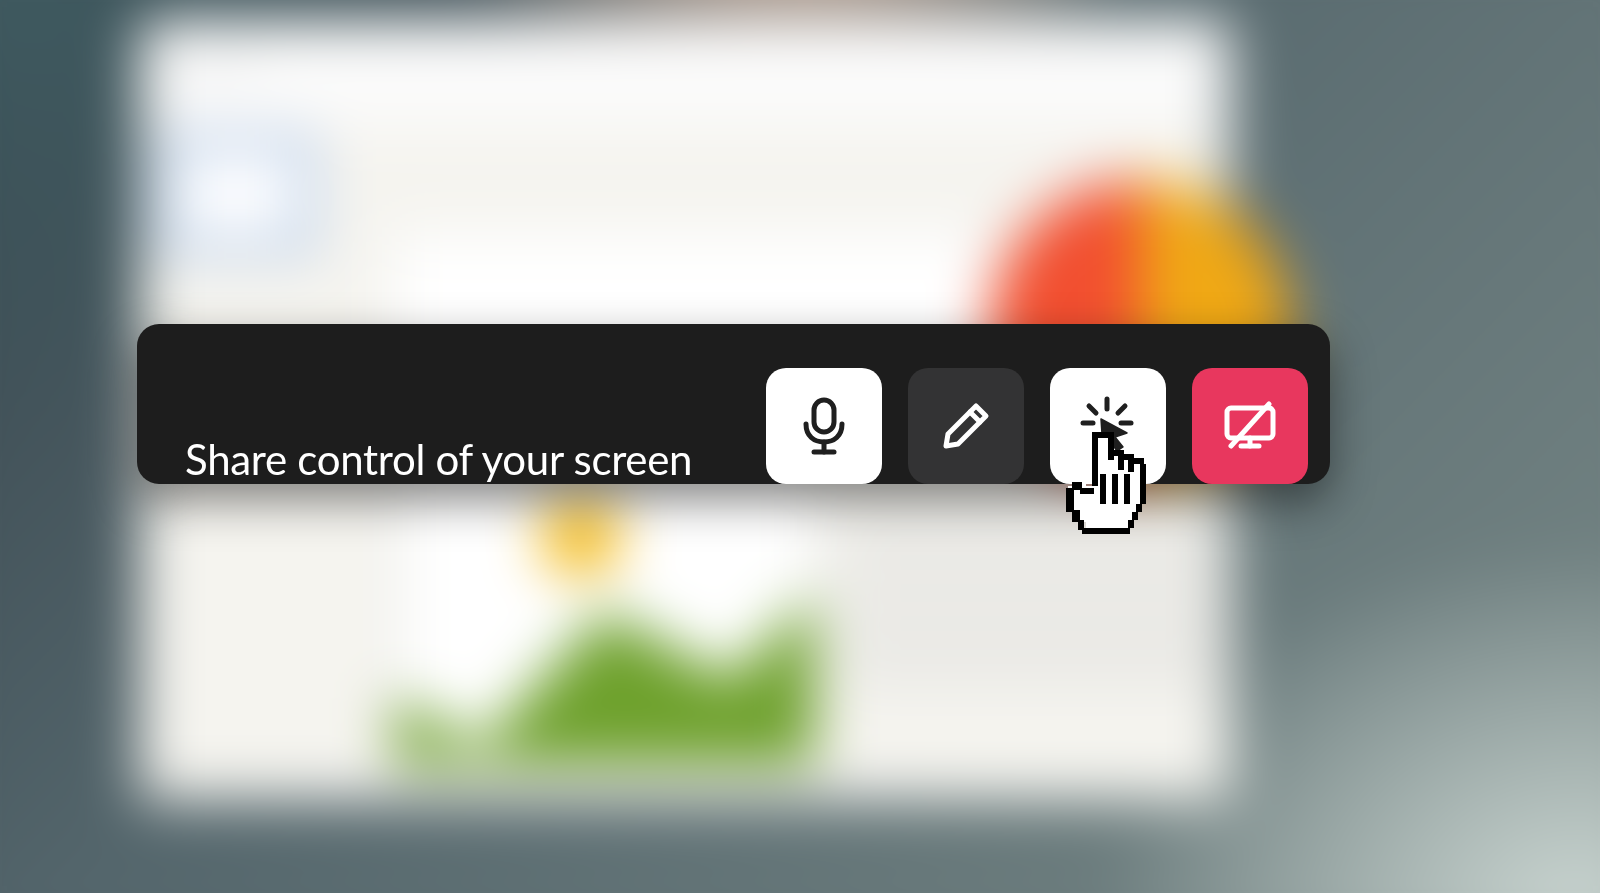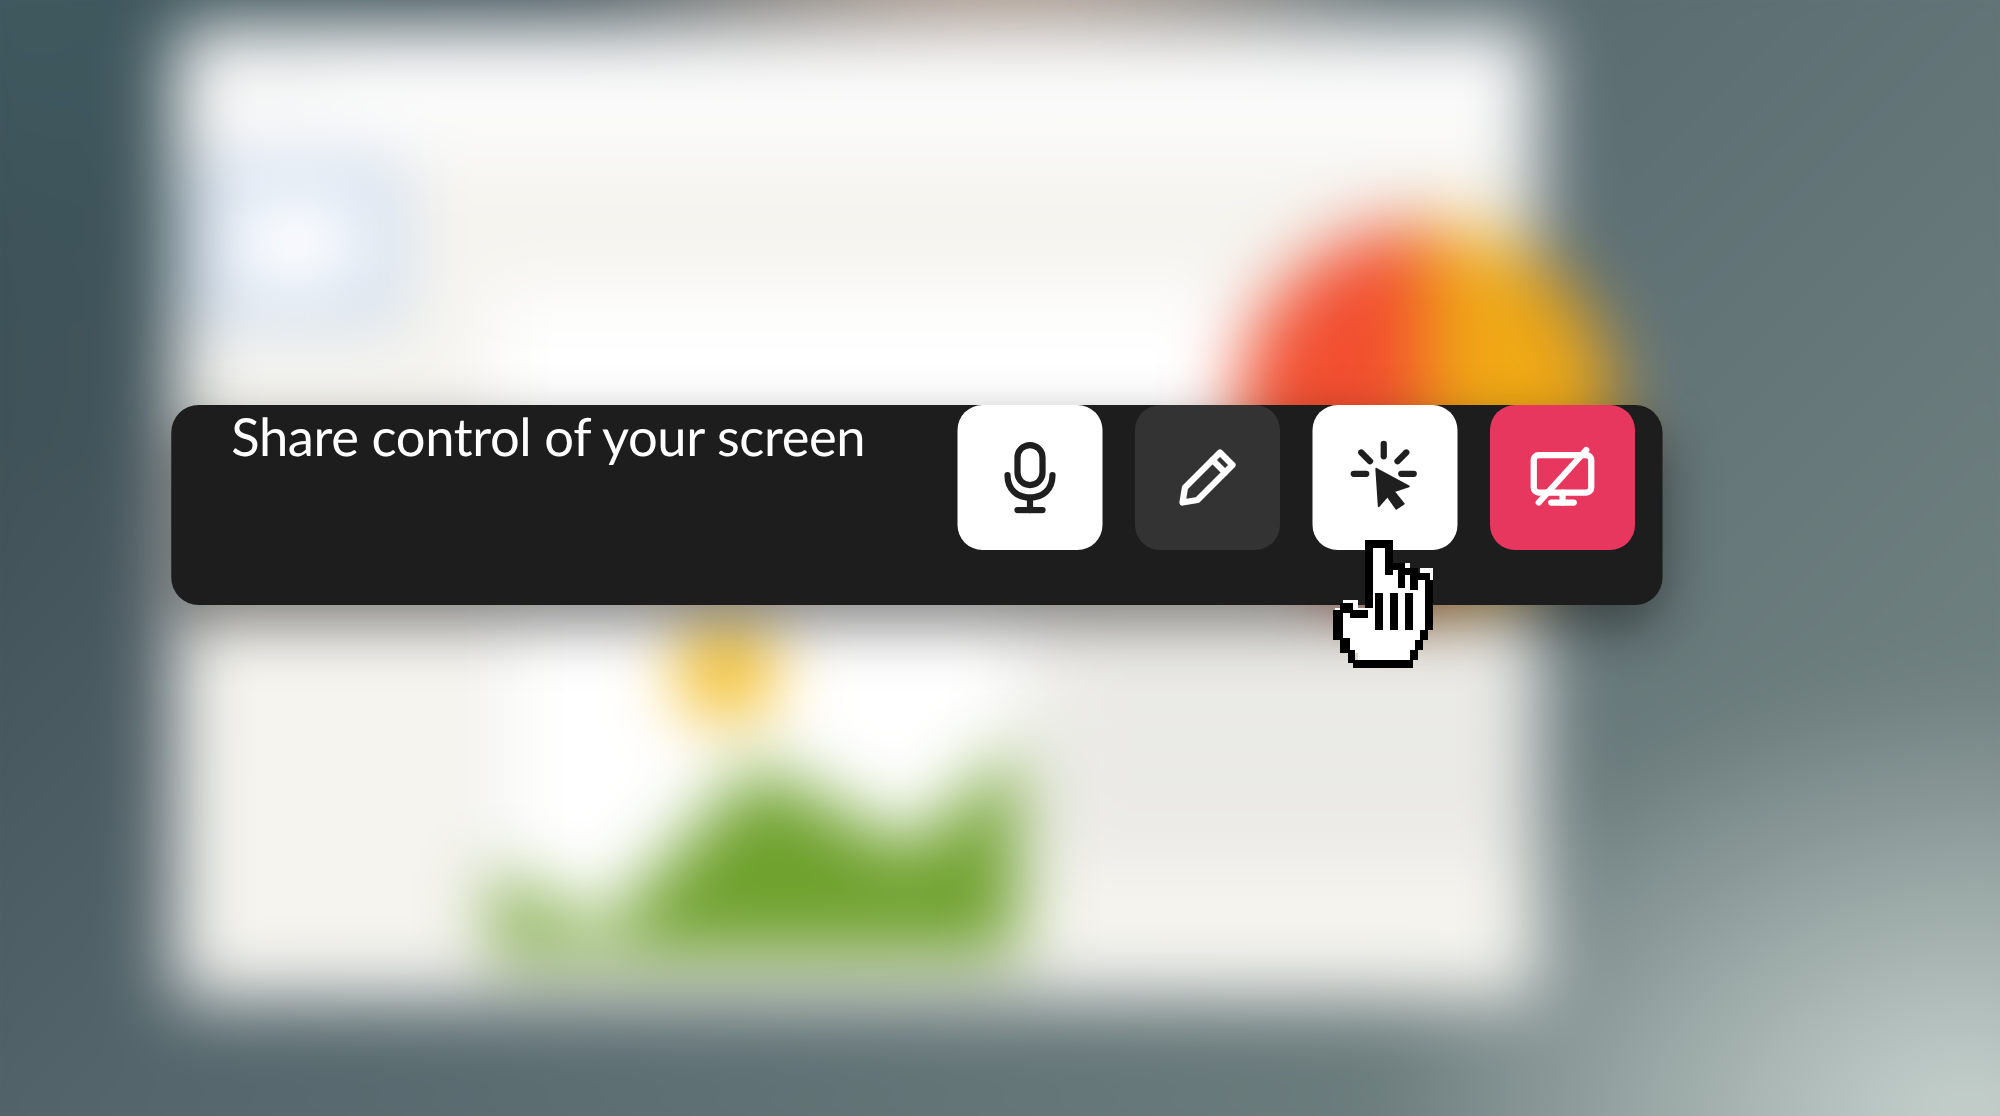--- a/index.html
+++ b/index.html
@@ -133,21 +133,21 @@
   .toolbar {
     position: absolute;
     left: 137px;
     top: 324px;
     width: 1193px;
     height: 160px;
     background: #1d1d1d;
     border-radius: 22px;
     box-shadow: 0 18px 45px rgba(0,0,0,0.45);
     display: flex;
-    align-items: flex-start;
+    align-items: flex-end;
     padding: 0 22px 0 48px;
     z-index: 10;
     color: #ffffff;
   }
   .toolbar-label {
     font-size: 42px;
     font-weight: 400;
     letter-spacing: -0.3px;
     flex: 1 1 auto;
     white-space: nowrap;

